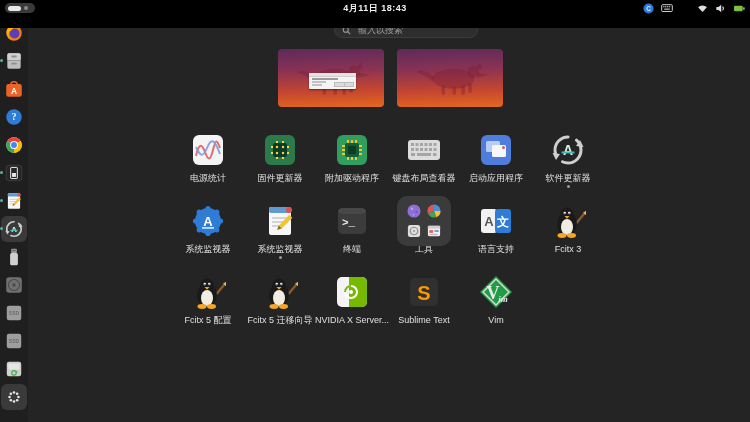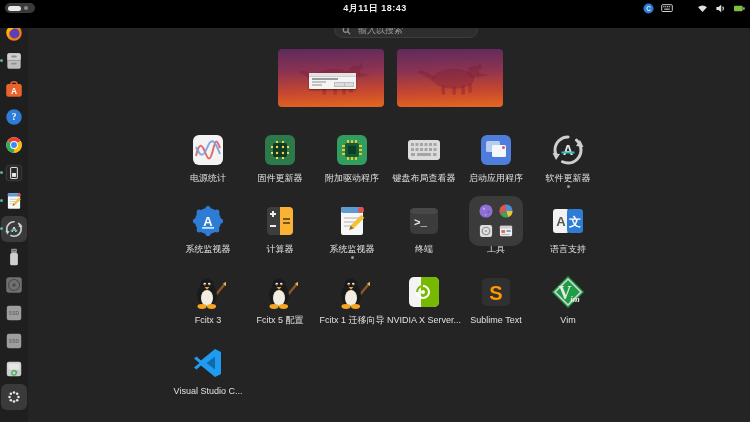--- a/index.html
+++ b/index.html
@@ -413,38 +413,20 @@
               <circle cx="26.8" cy="9.2" r="2.6"></circle>
               <circle cx="9.2" cy="26.8" r="2.6"></circle>
               <circle cx="26.8" cy="26.8" r="2.6"></circle>
               <circle cx="18" cy="18" r="13"></circle>
             </g>
             <text x="18" y="22.5" font-size="13" font-weight="bold" fill="#fff" text-anchor="middle" font-family="Liberation Sans,sans-serif">A</text>
             <rect x="12" y="24" width="12" height="1.8" fill="#bfe3ff"></rect>
           </svg>
         </div>
         <div class="label">系统监视器</div>
-      </div>
-      <div class="app">
-        <div class="iconbox">
-          <svg width="36" height="36" viewBox="0 0 36 36">
-            <rect x="5" y="4" width="26" height="28" rx="4" fill="#3d3d3d"></rect>
-            <path d="M18 4 h9 a4 4 0 0 1 4 4 v20 a4 4 0 0 1 -4 4 h-9 z" fill="#f9b234"></path>
-            <g stroke="#ededed" stroke-width="2">
-              <line x1="8" y1="11" x2="14" y2="11"></line>
-              <line x1="11" y1="8" x2="11" y2="14"></line>
-              <line x1="8" y1="23" x2="14" y2="23"></line>
-            </g>
-            <g stroke="#7a5410" stroke-width="2">
-              <line x1="21" y1="16" x2="28" y2="16"></line>
-              <line x1="21" y1="20" x2="28" y2="20"></line>
-            </g>
-          </svg>
-        </div>
-        <div class="label">计算器</div>
       </div>
       <div class="app">
         <div class="iconbox">
           <svg width="36" height="36" viewBox="0 0 36 36">
             <rect x="7" y="4" width="22" height="28" rx="2" fill="#f7f7f7"></rect>
             <rect x="7" y="4" width="22" height="6" rx="2" fill="#5f9bd3"></rect>
             <g stroke="#c9c9c9" stroke-width="1.5">
               <line x1="10" y1="15" x2="26" y2="15"></line>
               <line x1="10" y1="19" x2="26" y2="19"></line>
               <line x1="10" y1="23" x2="21" y2="23"></line>
@@ -574,21 +556,21 @@
             <ellipse cx="17" cy="24" rx="6" ry="8" fill="#f2ede3"></ellipse>
             <circle cx="14.8" cy="10" r="1.3" fill="#fff"></circle>
             <circle cx="19.2" cy="10" r="1.3" fill="#fff"></circle>
             <circle cx="15" cy="10.3" r=".6" fill="#000"></circle>
             <circle cx="19" cy="10.3" r=".6" fill="#000"></circle>
             <polygon points="14.5,13 19.5,13 17,15.8" fill="#f5a623"></polygon>
             <ellipse cx="12" cy="32.5" rx="4.5" ry="2.4" fill="#f5a623"></ellipse>
             <ellipse cx="21.5" cy="32.5" rx="4.5" ry="2.4" fill="#f5a623"></ellipse>
           </svg>
         </div>
-        <div class="label">Fcitx 1 迁移向导</div>
+        <div class="label">Fcitx 5 迁移向导</div>
       </div>
       <div class="app">
         <div class="iconbox">
           <svg width="36" height="36" viewBox="0 0 36 36">
             <rect x="3" y="3" width="30" height="30" rx="5" fill="#f4f4f4"></rect>
             <path d="M15 3 h13 a5 5 0 0 1 5 5 v20 a5 5 0 0 1 -5 5 h-13 z" fill="#76b900"></path>
             <circle cx="17" cy="18" r="6" fill="none" stroke="#fff" stroke-width="2"></circle>
             <circle cx="17" cy="18" r="2" fill="#fff"></circle>
             <path d="M11 18 a6 6 0 0 1 6 -6" fill="none" stroke="#76b900" stroke-width="2"></path>
           </svg>
@@ -608,24 +590,15 @@
         <div class="iconbox">
           <svg width="36" height="36" viewBox="0 0 36 36">
             <polygon points="18,2 34,18 18,34 2,18" fill="#1f9d44"></polygon>
             <polygon points="18,5 31,18 18,31 5,18" fill="none" stroke="#d8d8d8" stroke-width="1.5"></polygon>
             <text x="15" y="25" text-anchor="middle" font-size="18" font-weight="bold" fill="#e8e8e8" font-family="Liberation Serif,serif">V</text>
             <text x="25" y="28" text-anchor="middle" font-size="9" font-style="italic" font-weight="bold" fill="#e8e8e8" font-family="Liberation Serif,serif">im</text>
           </svg>
         </div>
         <div class="label">Vim</div>
       </div>
-      <div class="app">
-        <div class="iconbox">
-          <svg width="36" height="36" viewBox="0 0 36 36">
-            <path d="M25 4 L31 7 V29 L25 32 L11 20.5 L6.5 24.5 L4 22.5 L9.5 18 L4 13.5 L6.5 11.5 L11 15.5 Z" fill="#1f9cf0"></path>
-            <path d="M25 11.5 L16.5 18 L25 24.5 Z" fill="#0f6aa8"></path>
-          </svg>
-        </div>
-        <div class="label">Visual Studio C...</div>
-      </div>
     </div>
 
 </div>
 
 </body></html>

